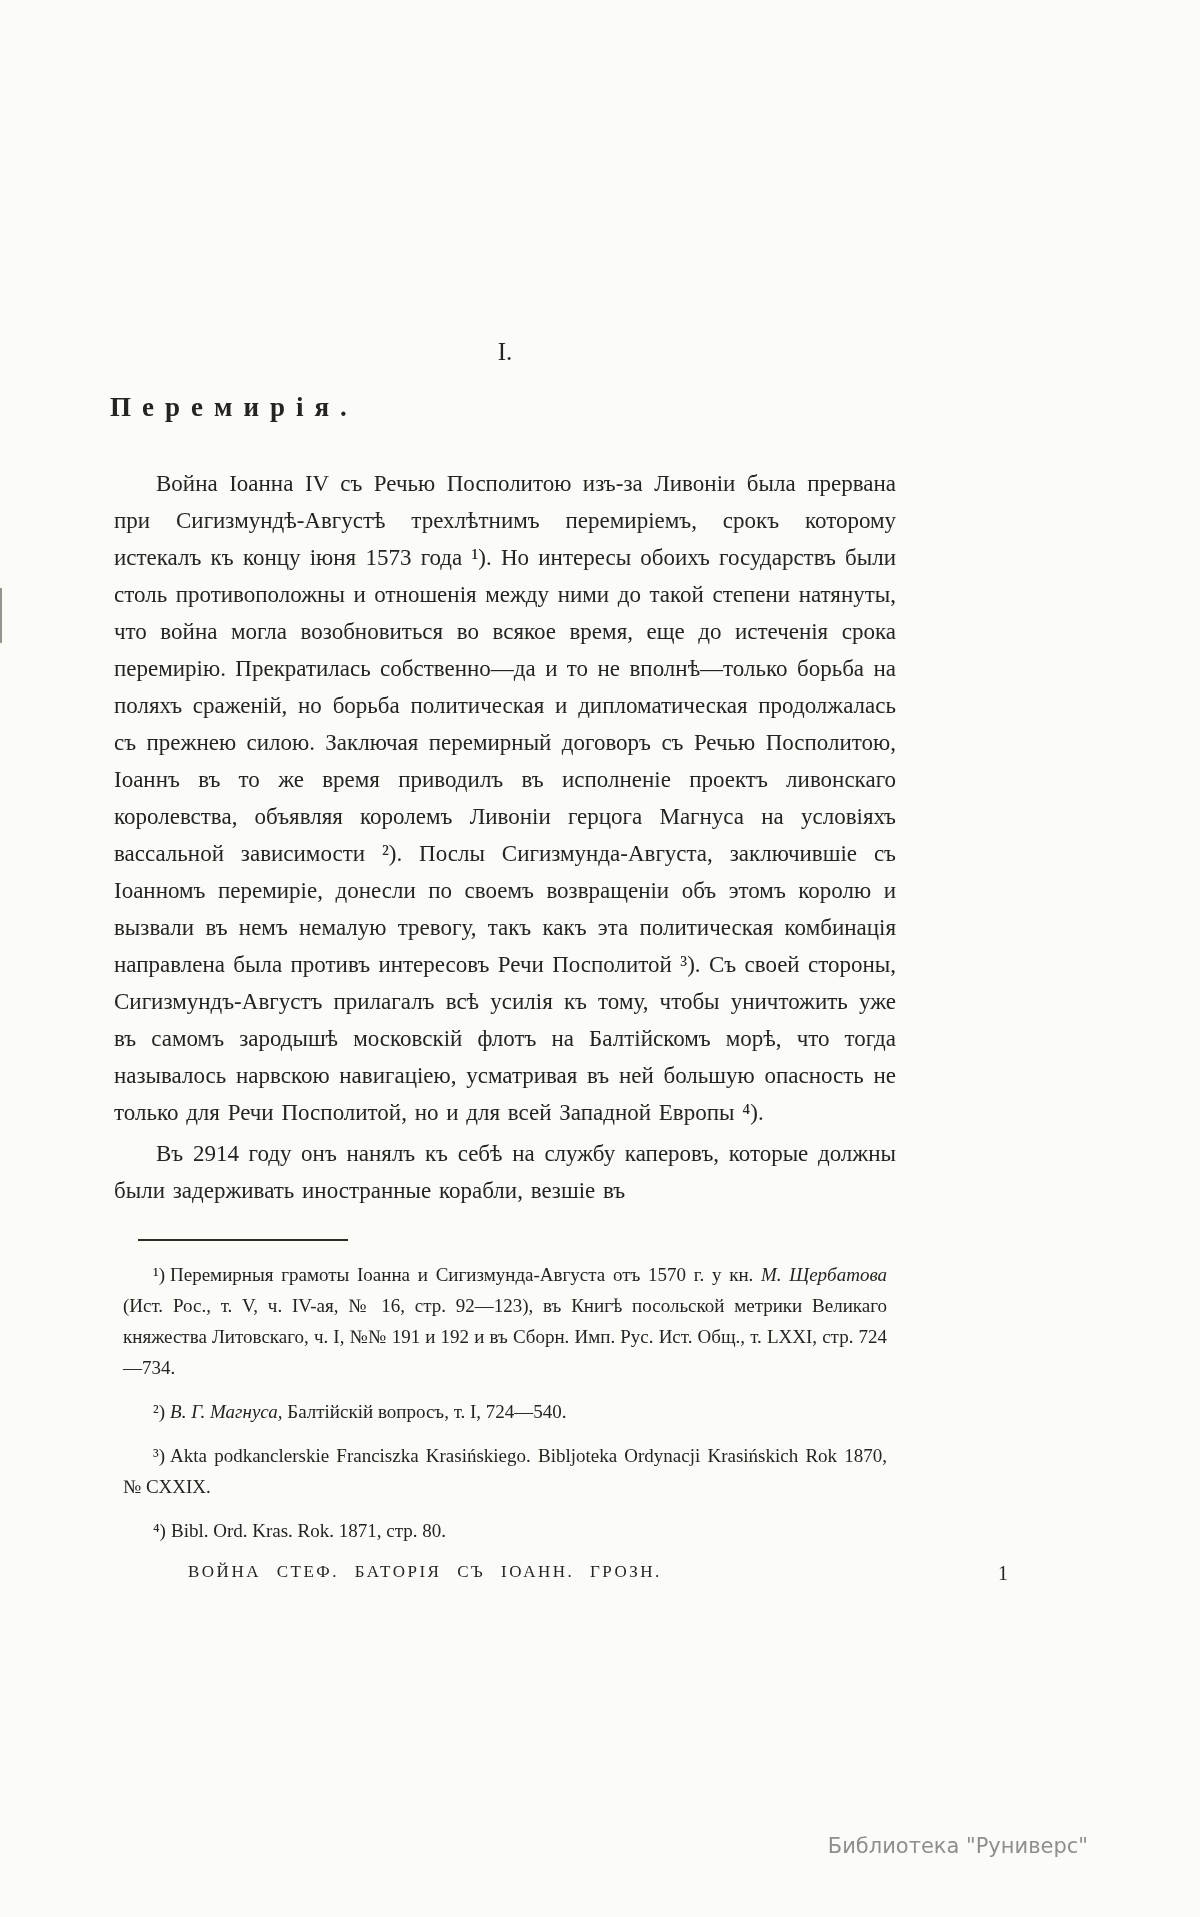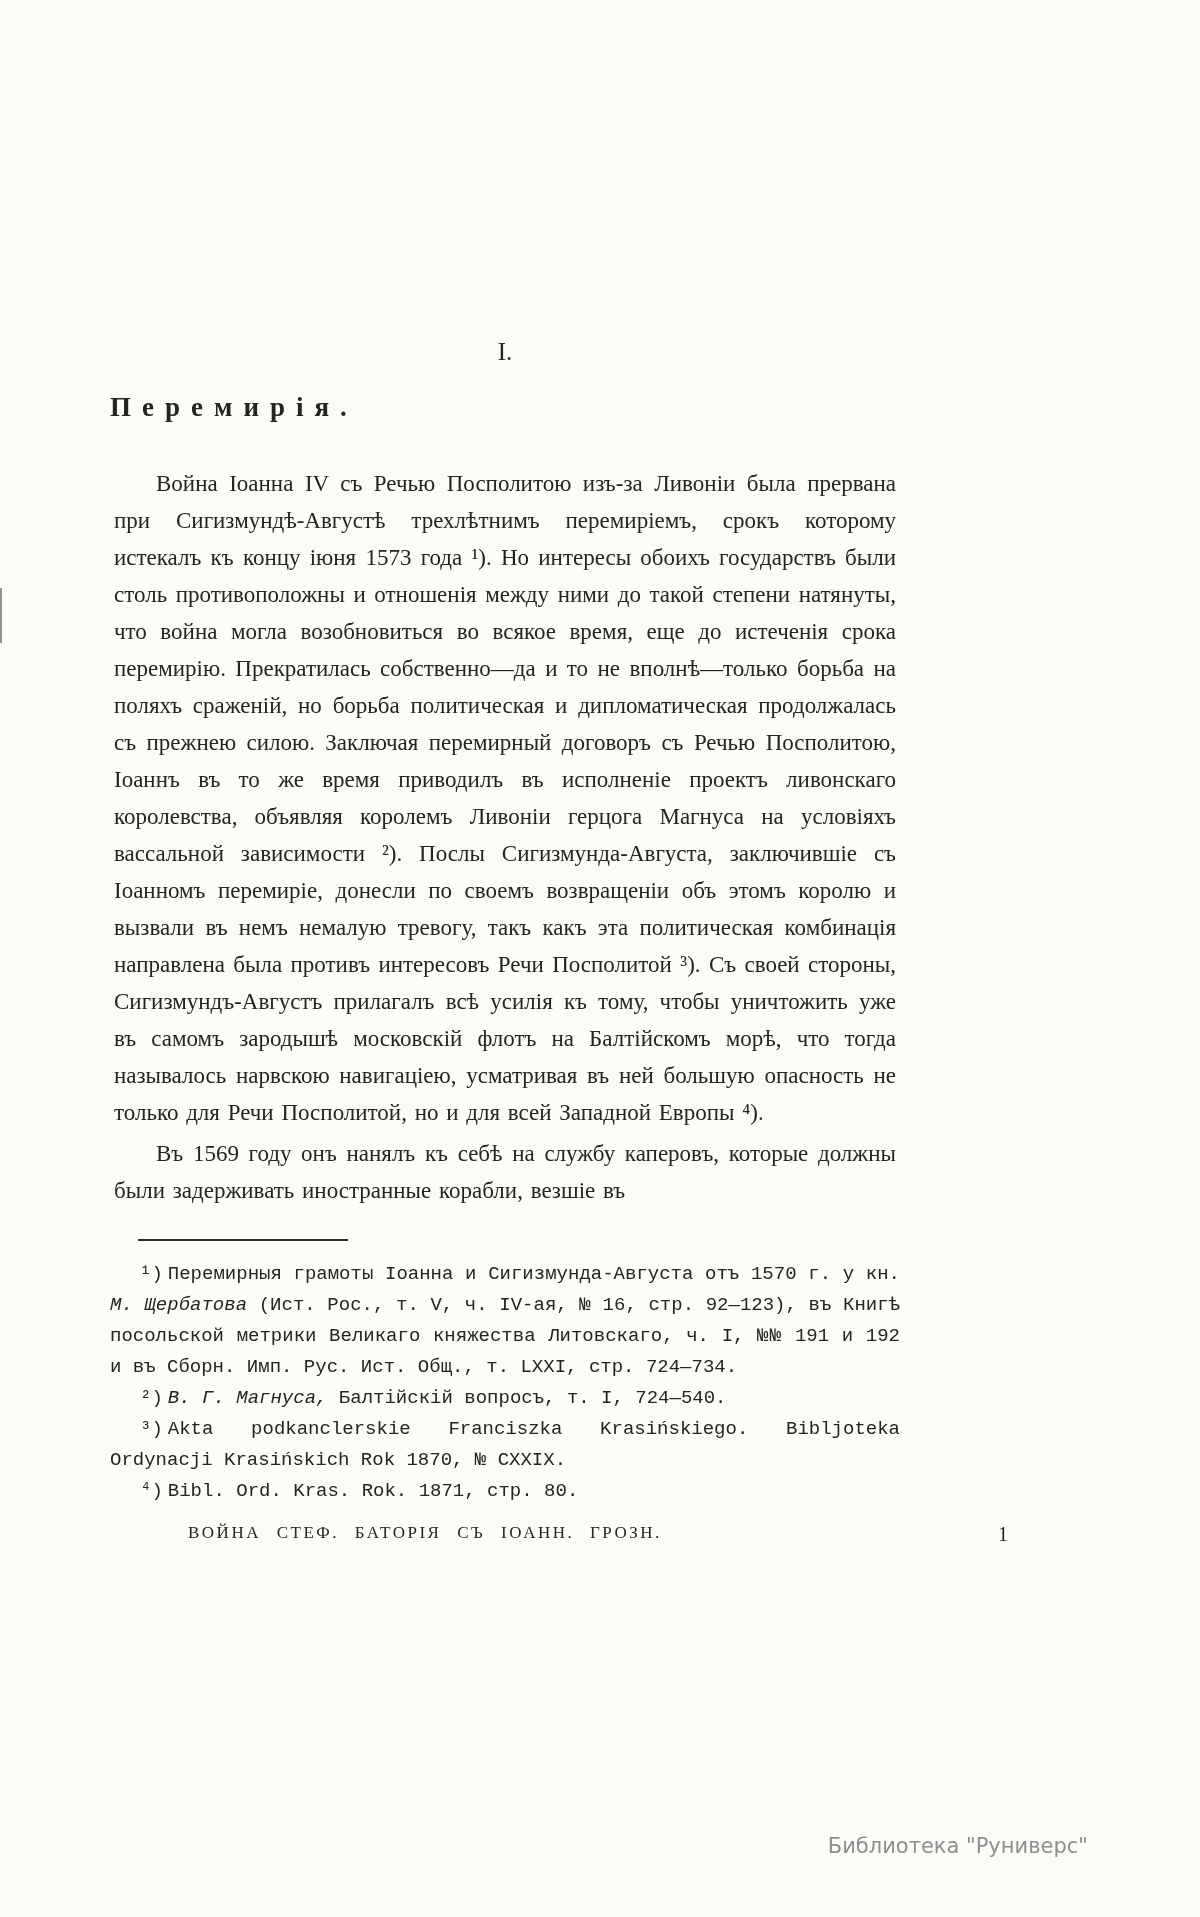--- a/index.html
+++ b/index.html
@@ -47,22 +47,21 @@
     width: 210px;
     height: 0;
     border-top: 2px solid #2c2a25;
     margin: 30px 0 18px 28px;
   }
   .footnote {
     font-size: 19px;
     line-height: 31px;
     text-align: justify;
     text-indent: 30px;
-    margin: 0;
-    font-family: Liberation Mono, monospace;
+    margin: 13px;
   }
   .fn-marker {
     margin-right: 5px;
   }
   .fn-italic {
     font-style: italic;
   }
   .footer-line {
     position: relative;
     margin-top: 16px;
@@ -106,21 +105,21 @@
   <div class="scan-artifact"></div>
 
   <div class="content">
 
     <div class="chapter-number">I.</div>
 
     <h1 class="chapter-title">Перемирія.</h1>
 
     <p class="body-para">Война Іоанна IV съ Речью Посполитою изъ-за Ливоніи была прервана при Сигизмундѣ-Августѣ трехлѣтнимъ перемиріемъ, срокъ которому истекалъ къ концу іюня 1573 года ¹). Но интересы обоихъ государствъ были столь противоположны и отношенія между ними до такой степени натянуты, что война могла возобновиться во всякое время, еще до истеченія срока перемирію. Прекратилась собственно—да и то не вполнѣ—только борьба на поляхъ сраженій, но борьба политическая и дипломатическая продолжалась съ прежнею силою. Заключая перемирный договоръ съ Речью Посполитою, Іоаннъ въ то же время приводилъ въ исполненіе проектъ ливонскаго королевства, объявляя королемъ Ливоніи герцога Магнуса на условіяхъ вассальной зависимости ²). Послы Сигизмунда-Августа, заключившіе съ Іоанномъ перемиріе, донесли по своемъ возвращеніи объ этомъ королю и вызвали въ немъ немалую тревогу, такъ какъ эта политическая комбинація направлена была противъ интересовъ Речи Посполитой ³). Съ своей стороны, Сигизмундъ-Августъ прилагалъ всѣ усилія къ тому, чтобы уничтожить уже въ самомъ зародышѣ московскій флотъ на Балтійскомъ морѣ, что тогда называлось нарвскою навигаціею, усматривая въ ней большую опасность не только для Речи Посполитой, но и для всей Западной Европы ⁴).</p>
 
-    <p class="body-para">Въ 1569 году онъ нанялъ къ себѣ на службу каперовъ, которые должны были задерживать иностранные корабли, везшіе въ</p>
+    <p class="body-para">Въ 2914 году онъ нанялъ къ себѣ на службу каперовъ, которые должны были задерживать иностранные корабли, везшіе въ</p>
 
     <div class="footnote-rule"></div>
 
     <div class="footnotes">
 
       <p class="footnote"><span class="fn-marker">¹)</span><span>Перемирныя грамоты Іоанна и Сигизмунда-Августа отъ 1570 г. у кн. </span><i class="fn-italic">М. Щербатова</i><span> (Ист. Рос., т. V, ч. IV-ая, № 16, стр. 92—123), въ Книгѣ посольской метрики Великаго княжества Литовскаго, ч. I, №№ 191 и 192 и въ Сборн. Имп. Рус. Ист. Общ., т. LXXI, стр. 724—734.</span></p>
 
       <p class="footnote"><span class="fn-marker">²)</span><span></span><i class="fn-italic">В. Г. Магнуса,</i><span> Балтійскій вопросъ, т. I, 724—540.</span></p>
 
       <p class="footnote"><span class="fn-marker">³)</span><span>Akta podkanclerskie Franciszka Krasińskiego. Bibljoteka Ordynacji Krasińskich Rok 1870, № CXXIX.</span><i class="fn-italic"></i><span></span></p>

